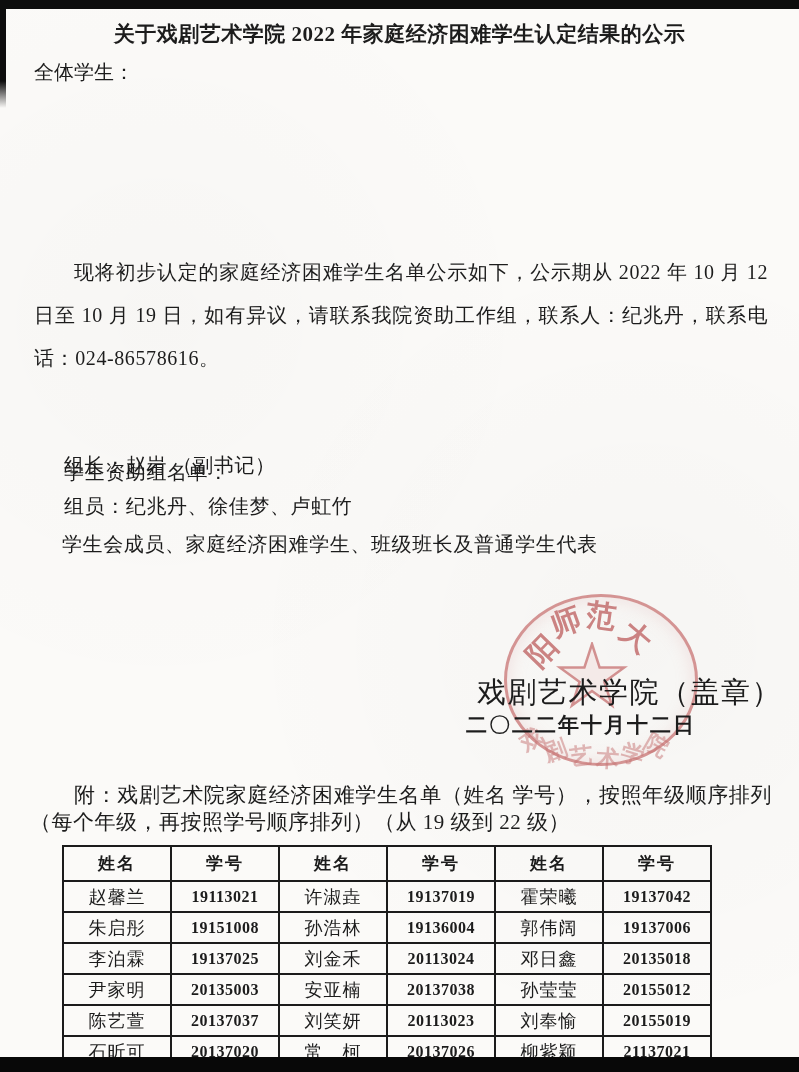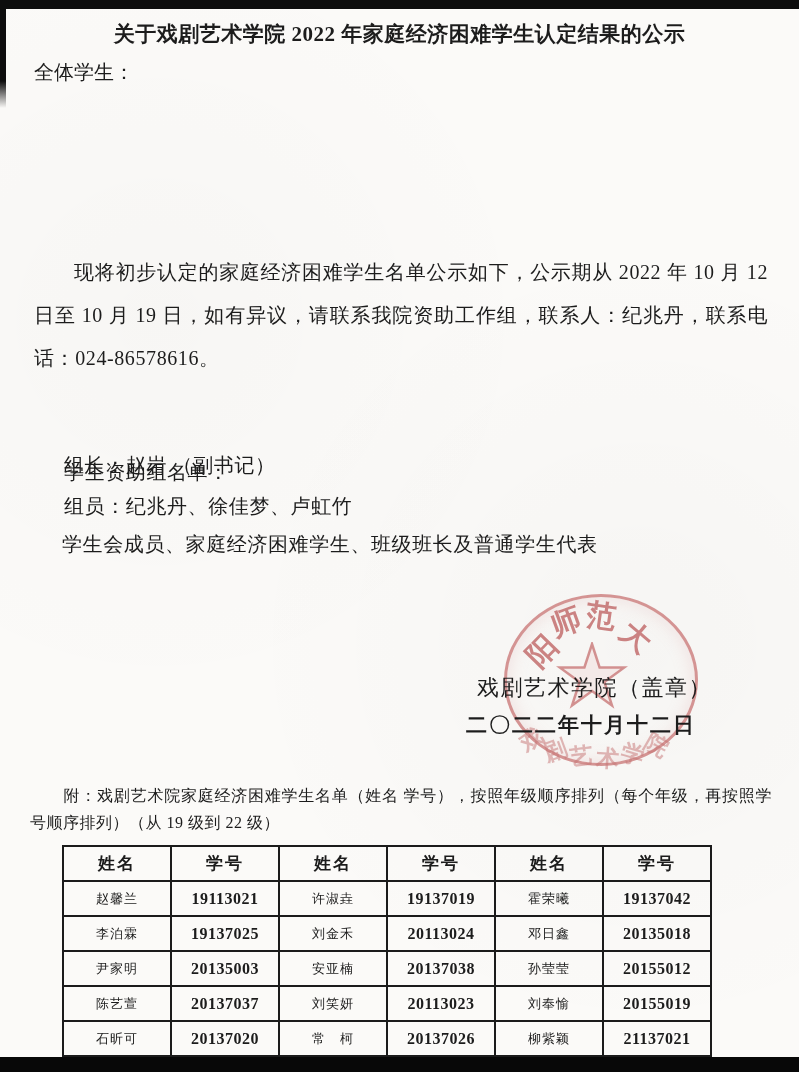--- a/index.html
+++ b/index.html
@@ -42,36 +42,36 @@
   .seal-char{
     position:absolute;font-size:30px;font-weight:bold;
     color:rgba(193,105,105,0.82);line-height:1;
     font-family:"Liberation Serif","DejaVu Serif",serif;
   }
   .seal-char-b{
     position:absolute;font-size:23px;font-weight:bold;
     color:rgba(198,115,115,0.50);line-height:1;
   }
   .seal-star{position:absolute;left:556px;top:642px;width:72px;height:72px;}
-  .sign-org{position:absolute;left:477px;top:673px;font-size:22px;letter-spacing:1.5px;white-space:nowrap;}
+  .sign-org{position:absolute;left:477px;top:673px;font-size:29px;letter-spacing:1.5px;white-space:nowrap;}
   .sign-date{position:absolute;left:466px;top:711px;font-size:21px;letter-spacing:2px;white-space:nowrap;font-weight:bold;}
   .note{
     position:absolute;left:30px;top:782px;width:742px;margin:0;
-    font-size:16px;line-height:27px;text-indent:2.1em;text-align:justify;letter-spacing:0.5px;
+    font-size:21px;line-height:27px;text-indent:2.1em;text-align:justify;letter-spacing:0.5px;
   }
   table.roster{
     position:absolute;left:62px;top:845px;width:650px;height:212px;
     border-collapse:collapse;table-layout:fixed;
   }
   table.roster th, table.roster td{
     border:2px solid #1b1b1b;text-align:center;vertical-align:middle;padding:0;
   }
   table.roster th{height:33px;font-size:17px;font-weight:bold;letter-spacing:2px;}
   table.roster td{height:29px;}
-  td.cell-name{font-size:13px;letter-spacing:1px;}
+  td.cell-name{font-size:18px;letter-spacing:1px;}
   td.cell-id{font-size:16px;font-weight:bold;letter-spacing:0.5px;}
 </style>
 </head>
 <body>
 
 <div class="page">
   <div class="bar-top"></div>
   <div class="bar-left"></div>
 
   <div class="title">关于戏剧艺术学院 2022 年家庭经济困难学生认定结果的公示</div>
@@ -122,20 +122,28 @@
     <tbody id="roster-body">
         <tr>
           <td class="cell-name">赵馨兰</td>
           <td class="cell-id">19113021</td>
           <td class="cell-name">许淑垚</td>
           <td class="cell-id">19137019</td>
           <td class="cell-name">霍荣曦</td>
           <td class="cell-id">19137042</td>
         </tr>
         <tr>
+          <td class="cell-name">朱启彤</td>
+          <td class="cell-id">19151008</td>
+          <td class="cell-name">孙浩林</td>
+          <td class="cell-id">19136004</td>
+          <td class="cell-name">郭伟阔</td>
+          <td class="cell-id">19137006</td>
+        </tr>
+        <tr>
           <td class="cell-name">李泊霖</td>
           <td class="cell-id">19137025</td>
           <td class="cell-name">刘金禾</td>
           <td class="cell-id">20113024</td>
           <td class="cell-name">邓日鑫</td>
           <td class="cell-id">20135018</td>
         </tr>
         <tr>
           <td class="cell-name">尹家明</td>
           <td class="cell-id">20135003</td>

